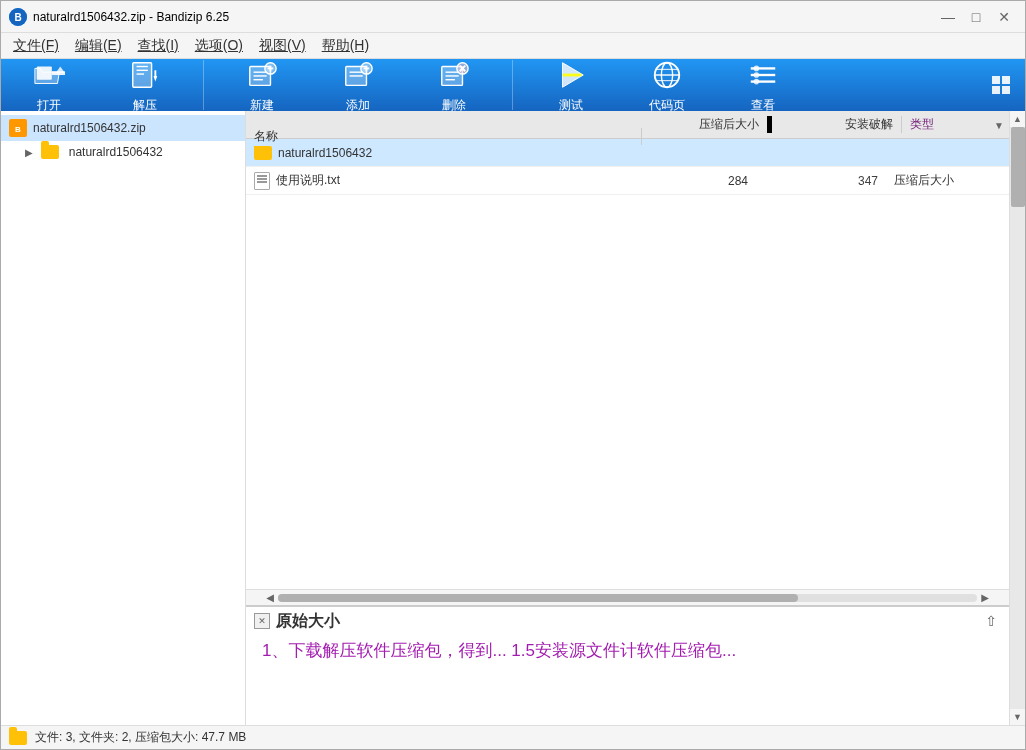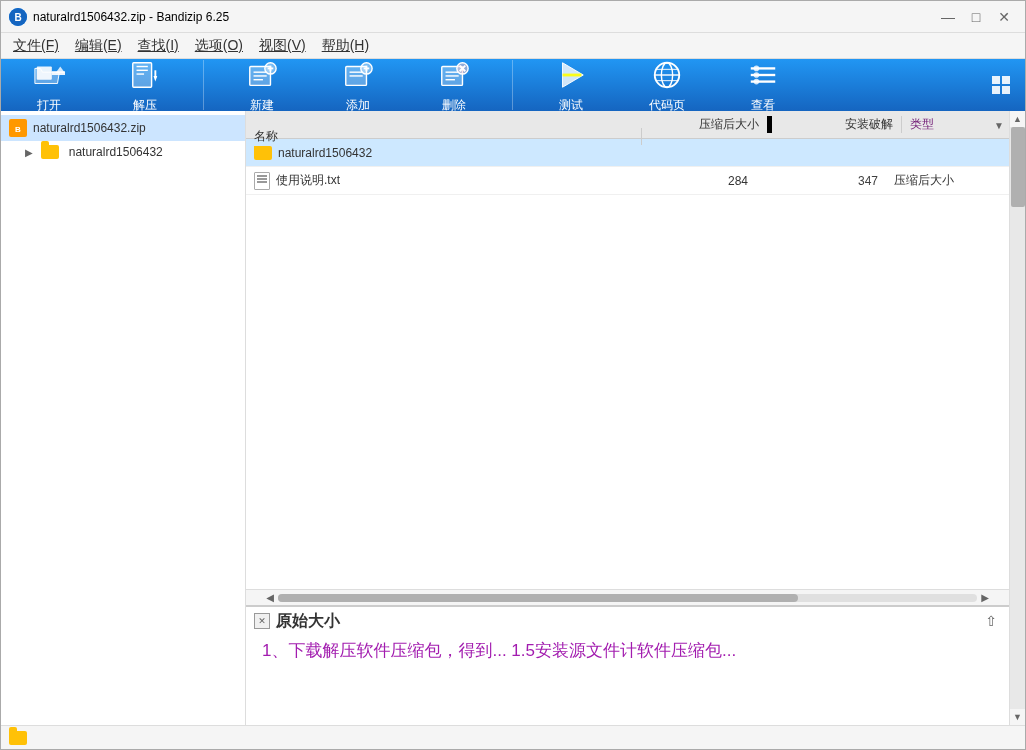--- a/index.html
+++ b/index.html
@@ -746,14 +746,15 @@
       <div class="v-scroll-arrow">▲</div>
       <div class="v-scroll-track">
         <div class="v-scroll-thumb"></div>
       </div>
       <div class="v-scroll-arrow">▼</div>
     </div>
   </div>
 
   <div class="status-bar">
     <span class="status-icon"></span>
+    <span>文件: 3, 文件夹: 2, 压缩包大小: 47.7 MB</span>
   </div>
 </div>
 
 </body></html>

